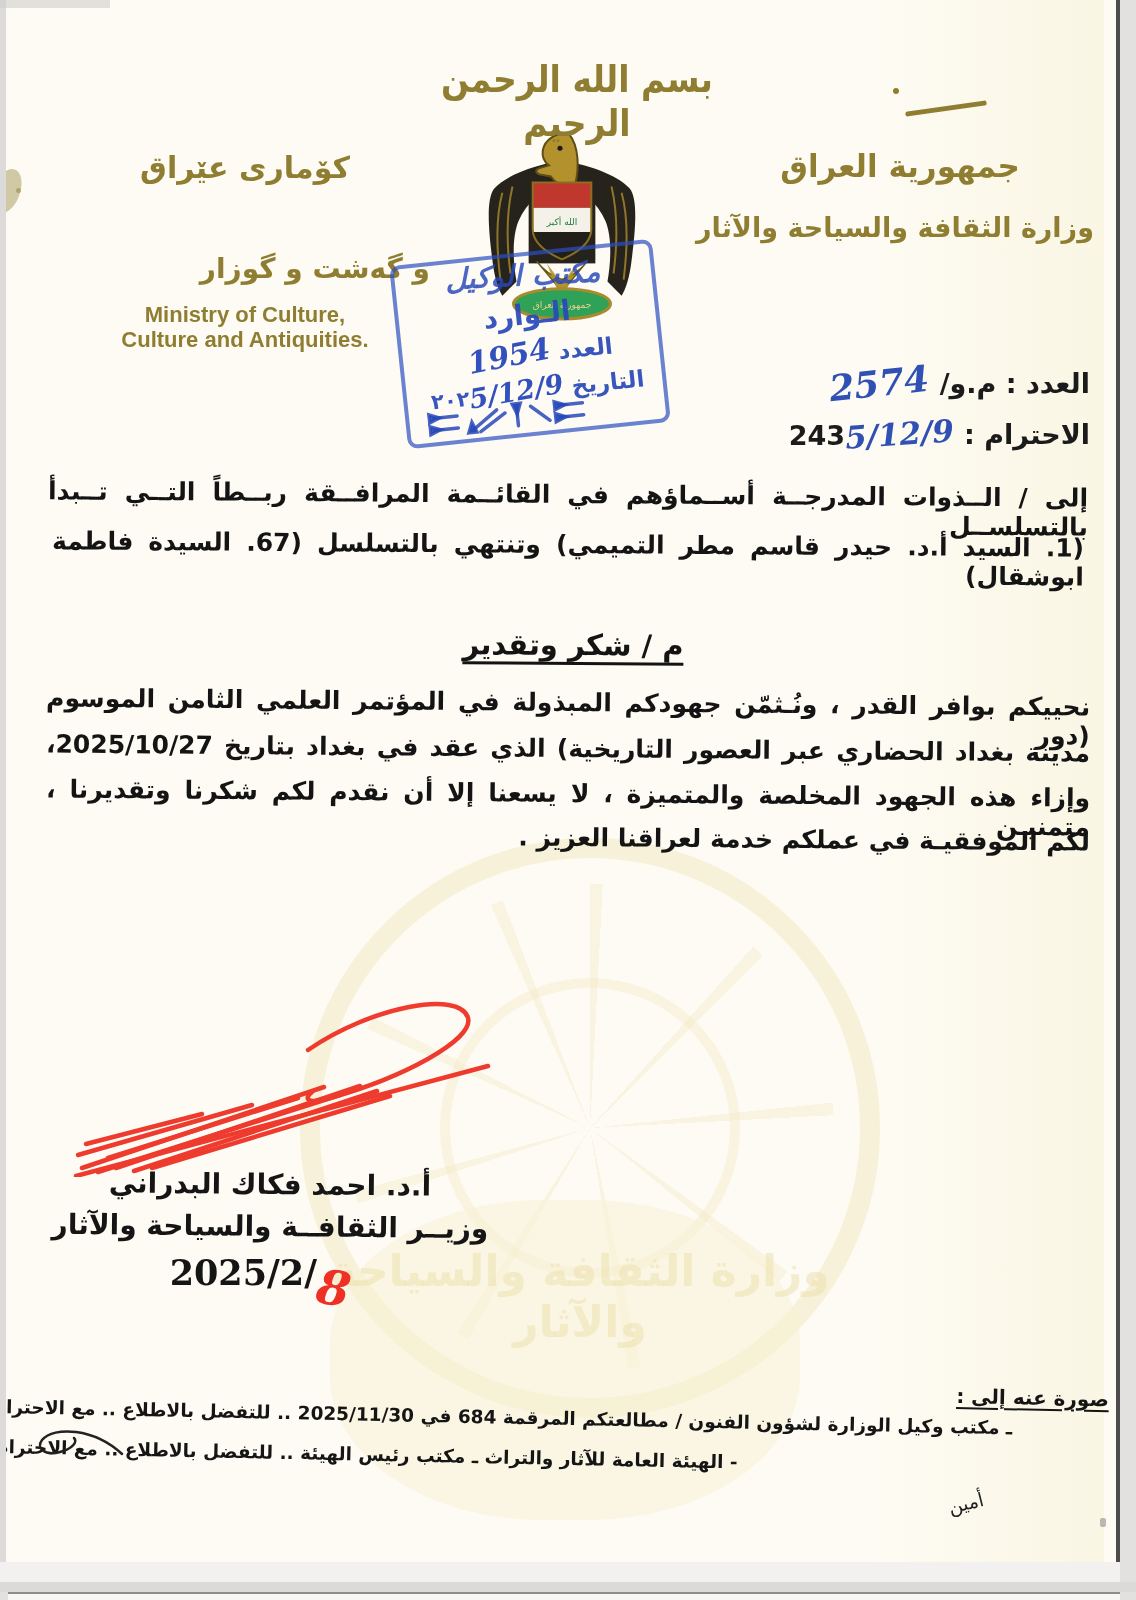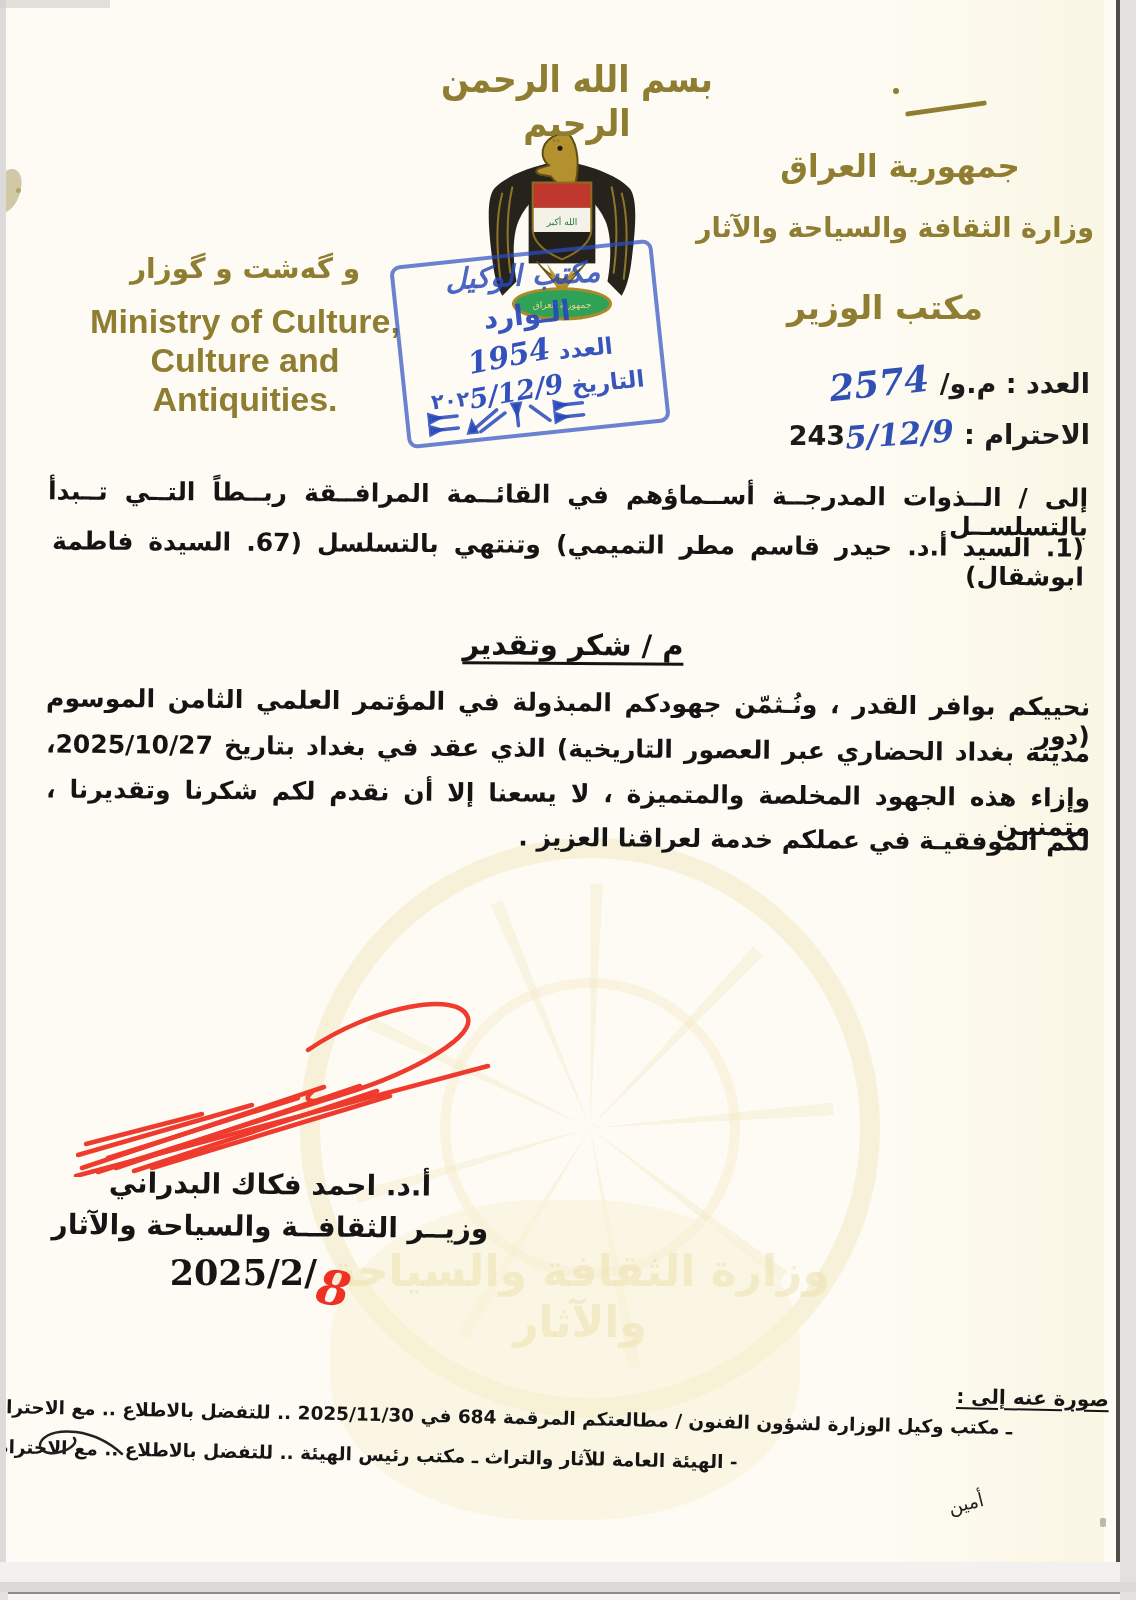--- a/index.html
+++ b/index.html
@@ -32,23 +32,23 @@
     background:rgba(143,125,49,.4);transform:rotate(20deg);z-index:1;}
   .speck1{position:absolute;left:16px;top:188px;width:5px;height:5px;border-radius:50%;background:#8f7d31;opacity:.5;}
   .speck2{position:absolute;left:1100px;top:1518px;width:6px;height:9px;background:#777;opacity:.5;border-radius:2px;}
 
   
   .gold{color:#8f7d31;font-weight:bold;}
   .bismillah{position:absolute;left:412px;top:62px;width:330px;text-align:center;direction:rtl;
     font-size:33px;letter-spacing:1px;transform:scaleY(1.12);z-index:2;}
   .kur1{position:absolute;left:60px;top:150px;width:370px;text-align:center;direction:rtl;font-size:30px;z-index:2;}
   .kur2{position:absolute;left:30px;top:203px;width:430px;text-align:center;direction:rtl;font-size:25px;z-index:2;}
-  .kur3{position:absolute;left:60px;top:252px;width:370px;text-align:center;direction:rtl;font-size:28px;z-index:2;}
+  .kur3{position:absolute;left:60px;top:252px;width:370px;text-align:right;direction:rtl;font-size:28px;z-index:2;}
   .eng{position:absolute;left:55px;top:302px;width:380px;text-align:center;
-    font-family:"Liberation Sans",sans-serif;font-size:34px;line-height:1.15;z-index:2;}
+    font-family:"Liberation Sans",sans-serif;font-size:22px;line-height:1.15;z-index:2;}
   .ar-dash{position:absolute;left:905px;top:106px;width:82px;height:5px;background:#8f7d31;border-radius:3px;
     transform:rotate(-8deg);z-index:2;}
   .ar-dot{position:absolute;left:893px;top:88px;width:6px;height:6px;border-radius:50%;background:#8f7d31;z-index:2;}
   .arh1{position:absolute;left:700px;top:148px;width:400px;text-align:center;direction:rtl;font-size:31px;z-index:2;}
   .arh2{position:absolute;left:685px;top:212px;width:420px;text-align:center;direction:rtl;font-size:27px;z-index:2;}
   .arh3{position:absolute;left:700px;top:288px;width:370px;text-align:center;direction:rtl;font-size:33px;letter-spacing:2px;z-index:2;}
 
   .emblem{position:absolute;left:476px;top:130px;width:172px;height:192px;z-index:1;}
 
   
@@ -121,31 +121,31 @@
   <div class="tint-right"></div>
   <div class="wm-ring"></div>
   <div class="wm-blob"></div>
   <div class="wm-text">وزارة الثقافة والسياحة والآثار</div>
   <div class="gold-smear"></div>
   <div class="speck1"></div>
   <div class="speck2"></div>
 
   <div class="bismillah gold">بسم الله الرحمن الرحيم</div>
 
+  <div class="kur1 gold">کۆماری عێراق</div>
   <div class="kur3 gold">و گەشت و گوزار</div>
   <div class="eng gold">
     <div>Ministry of Culture,</div>
     <div>Culture and Antiquities.</div>
   </div>
 
   <div class="ar-dash"></div>
   <div class="ar-dot"></div>
   <div class="arh1 gold">جمهورية العراق</div>
   <div class="arh2 gold">وزارة الثقافة والسياحة والآثار</div>
-  <div class="arh3 gold">مكتب الوزير</div>
 
   <svg class="emblem" viewBox="0 0 170 190">
     <path fill="#26221c" d="M85 30 C62 34 30 44 18 58 C10 68 12 96 16 128 C18 146 22 158 26 164 L40 150 C36 128 36 104 42 90 C50 72 66 58 85 52 Z"></path>
     <path fill="#26221c" d="M85 30 C108 34 140 44 152 58 C160 68 158 96 154 128 C152 146 148 158 144 164 L130 150 C134 128 134 104 128 90 C120 72 104 58 85 52 Z"></path>
     <g stroke="#a98a2c" stroke-width="2" opacity=".8" fill="none">
       <path d="M26 62 C20 84 20 116 24 148"></path>
       <path d="M36 56 C30 82 30 112 34 142"></path>
       <path d="M144 62 C150 84 150 116 146 148"></path>
       <path d="M134 56 C140 82 140 112 136 142"></path>
     </g>

